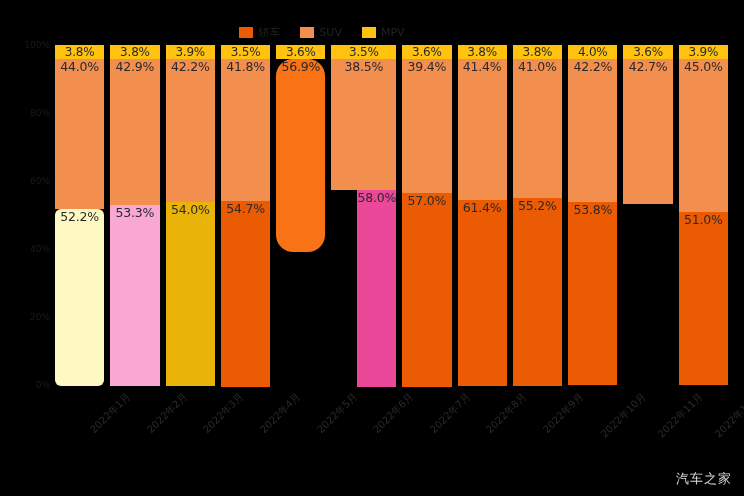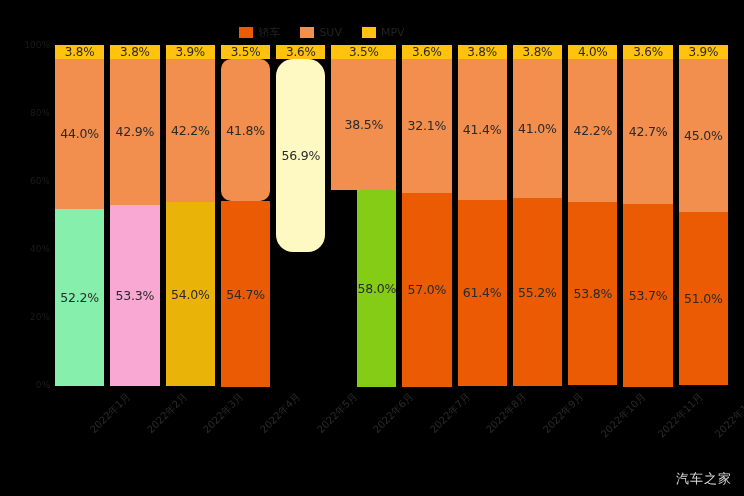--- a/index.html
+++ b/index.html
@@ -43,21 +43,21 @@
     position:absolute;inset:0;
     display:flex;align-items:stretch;
     gap:6px;
   }
   .bar-col{
     flex:1 1 0;
     display:flex;flex-direction:column;
     position:relative;
   }
   .seg{
-    display:flex;align-items:center;justify-content:center;
+    display:flex;align-items:flex-start;justify-content:center;
     position:relative;
     overflow:visible;
   }
   .seg-mpv{background:#FFC20E;}
   .seg-suv{background:#F28E4E;}
   .seg-sedan{background:#EA5B04;}
   .seg-label{
     font-size:12.5px;color:#2a2a2a;white-space:nowrap;
     font-family:"DejaVu Sans",sans-serif;
     letter-spacing:-0.2px;
@@ -119,21 +119,21 @@
         <div class="ytick" style="top: 100%;">0%</div>
       </div>
     <div class="bars" id="bars">
         <div class="bar-col">
           <div class="seg seg-mpv" style="flex: 0 0 3.8%; background: rgb(255, 194, 14);">
             <span class="seg-label">3.8%</span>
           </div>
           <div class="seg seg-suv" style="flex: 0 0 44%; background: rgb(242, 142, 78);">
             <span class="seg-label">44.0%</span>
           </div>
-          <div class="seg seg-sedan" style="flex: 0 0 52.2%; background: #86efac;">
+          <div class="seg seg-sedan" style="flex: 0 0 52.2%; background: #fef9c3; border-radius: 6px;">
             <span class="seg-label">52.2%</span>
           </div>
         </div>
         <div class="bar-col">
           <div class="seg seg-mpv" style="flex: 0 0 3.8%; background: rgb(255, 194, 14);">
             <span class="seg-label">3.8%</span>
           </div>
           <div class="seg seg-suv" style="flex: 0 0 42.9%; background: rgb(242, 142, 78);">
             <span class="seg-label">42.9%</span>
           </div>
@@ -149,52 +149,52 @@
             <span class="seg-label">42.2%</span>
           </div>
           <div class="seg seg-sedan" style="flex: 0 0 54%; background: #eab308;">
             <span class="seg-label">54.0%</span>
           </div>
         </div>
         <div class="bar-col">
           <div class="seg seg-mpv" style="flex: 0 0 3.5%; background: rgb(255, 194, 14);">
             <span class="seg-label">3.5%</span>
           </div>
-          <div class="seg seg-suv" style="flex: 0 0 41.8%; background: rgb(242, 142, 78); border-radius: 10px;">
+          <div class="seg seg-suv" style="flex: 0 0 41.8%; background: rgb(242, 142, 78);">
             <span class="seg-label">41.8%</span>
           </div>
           <div class="seg seg-sedan" style="flex: 0 0 54.7%; background: rgb(234, 91, 4);">
             <span class="seg-label">54.7%</span>
           </div>
         </div>
         <div class="bar-col">
           <div class="seg seg-mpv" style="flex: 0 0 3.6%; background: rgb(255, 194, 14);">
             <span class="seg-label">3.6%</span>
           </div>
-          <div class="seg seg-sedan" style="flex: 0 0 56.9%; background: #fef9c3; border-radius: 17px;">
+          <div class="seg seg-sedan" style="flex: 0 0 56.9%; background: #f97316; border-radius: 17px;">
             <span class="seg-label">56.9%</span>
           </div>
         </div>
         <div class="bar-col">
           <div class="seg seg-mpv" style="flex: 0 0 3.5%; background: rgb(255, 194, 14);">
             <span class="seg-label">3.5%</span>
           </div>
           <div class="seg seg-suv" style="flex: 0 0 38.5%; background: rgb(242, 142, 78);">
             <span class="seg-label">38.5%</span>
           </div>
-          <div class="seg seg-sedan" style="flex: 0 0 58%; background: #84cc16; margin-left: 26px;">
+          <div class="seg seg-sedan" style="flex: 0 0 58%; background: #ec4899; margin-left: 26px;">
             <span class="seg-label">58.0%</span>
           </div>
         </div>
         <div class="bar-col">
           <div class="seg seg-mpv" style="flex: 0 0 3.6%; background: rgb(255, 194, 14);">
             <span class="seg-label">3.6%</span>
           </div>
           <div class="seg seg-suv" style="flex: 0 0 39.4%; background: rgb(242, 142, 78);">
-            <span class="seg-label">32.1%</span>
+            <span class="seg-label">39.4%</span>
           </div>
           <div class="seg seg-sedan" style="flex: 0 0 57%; background: rgb(234, 91, 4);">
             <span class="seg-label">57.0%</span>
           </div>
         </div>
         <div class="bar-col">
           <div class="seg seg-mpv" style="flex: 0 0 3.8%; background: rgb(255, 194, 14);">
             <span class="seg-label">3.8%</span>
           </div>
           <div class="seg seg-suv" style="flex: 0 0 41.4%; background: rgb(242, 142, 78);">
@@ -226,23 +226,20 @@
             <span class="seg-label">53.8%</span>
           </div>
         </div>
         <div class="bar-col">
           <div class="seg seg-mpv" style="flex: 0 0 3.6%; background: rgb(255, 194, 14);">
             <span class="seg-label">3.6%</span>
           </div>
           <div class="seg seg-suv" style="flex: 0 0 42.7%; background: rgb(242, 142, 78);">
             <span class="seg-label">42.7%</span>
           </div>
-          <div class="seg seg-sedan" style="flex: 0 0 53.7%; background: rgb(234, 91, 4);">
-            <span class="seg-label">53.7%</span>
-          </div>
         </div>
         <div class="bar-col">
           <div class="seg seg-mpv" style="flex: 0 0 3.9%; background: rgb(255, 194, 14);">
             <span class="seg-label">3.9%</span>
           </div>
           <div class="seg seg-suv" style="flex: 0 0 45%; background: rgb(242, 142, 78);">
             <span class="seg-label">45.0%</span>
           </div>
           <div class="seg seg-sedan" style="flex: 0 0 51%; background: rgb(234, 91, 4);">
             <span class="seg-label">51.0%</span>

